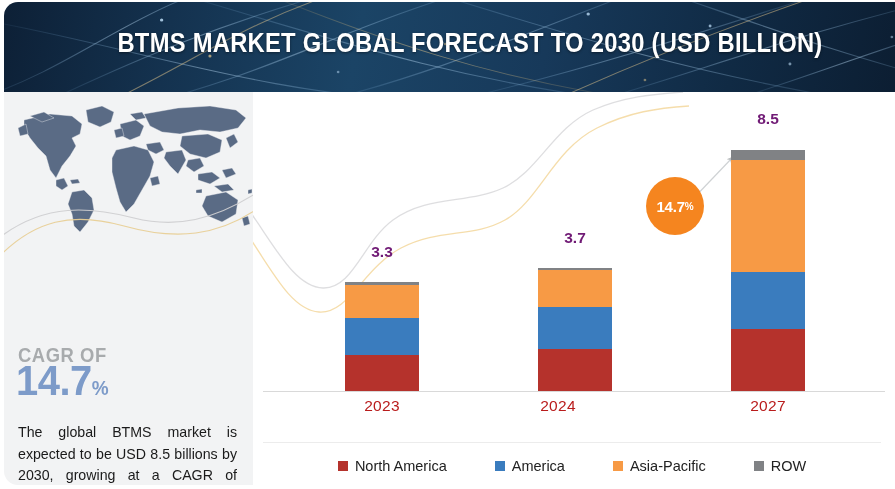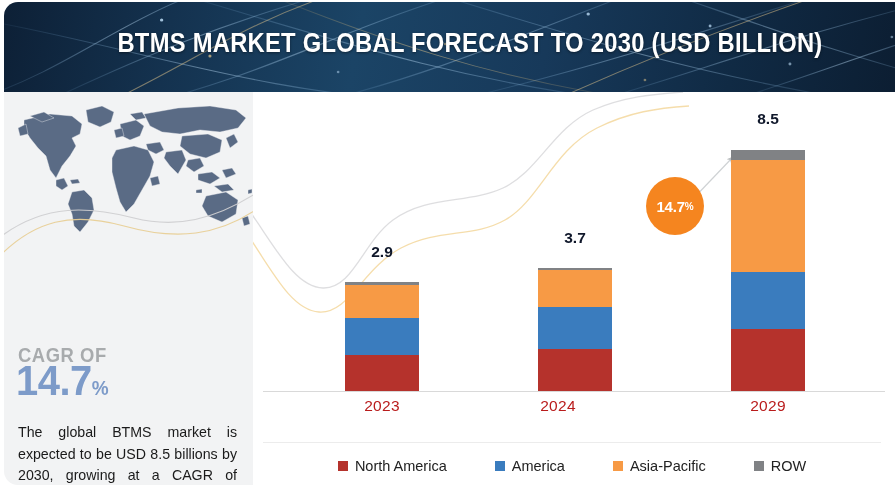--- a/index.html
+++ b/index.html
@@ -174,21 +174,21 @@
   .seg-na  { background: #b5322c; }
   .seg-eu  { background: #3a7cbe; }
   .seg-ap  { background: #f79a45; }
   .seg-row { background: #808285; }
 
   .bar-total {
     position: absolute;
     text-align: center;
     font-size: 15.5px;
     font-weight: 700;
-    color: #0f172a;
+    color: #701a75;
   }
   .cat-label {
     position: absolute;
     top: 305px;
     text-align: center;
     font-size: 15.5px;
     color: #b91c1c;
     letter-spacing: 0.3px;
   }
 
@@ -400,38 +400,38 @@
           <span class="pct">%</span>
         </div>
 
       <div id="bars-layer">
           <div class="bar" style="left: 92px; width: 74px;">
             <div class="seg seg-na" style="height: 36px;"></div>
             <div class="seg seg-eu" style="height: 37px;"></div>
             <div class="seg seg-ap" style="height: 33px;"></div>
             <div class="seg seg-row" style="height: 3px;"></div>
           </div>
-          <div class="bar-total" style="left: 92px; width: 74px; top: 151px;">2.9</div>
+          <div class="bar-total" style="left: 92px; width: 74px; top: 151px;">3.3</div>
           <div class="cat-label" style="left: 92px; width: 74px;">2023</div>
           <div class="bar" style="left: 285px; width: 74px;">
             <div class="seg seg-na" style="height: 42px;"></div>
             <div class="seg seg-eu" style="height: 42px;"></div>
             <div class="seg seg-ap" style="height: 37px;"></div>
             <div class="seg seg-row" style="height: 2px;"></div>
           </div>
           <div class="bar-total" style="left: 285px; width: 74px; top: 137px;">3.7</div>
           <div class="cat-label" style="left: 268px; width: 74px;">2024</div>
           <div class="bar" style="left: 478px; width: 74px;">
             <div class="seg seg-na" style="height: 62px;"></div>
             <div class="seg seg-eu" style="height: 57px;"></div>
             <div class="seg seg-ap" style="height: 112px;"></div>
             <div class="seg seg-row" style="height: 10px;"></div>
           </div>
           <div class="bar-total" style="left: 478px; width: 74px; top: 18px;">8.5</div>
-          <div class="cat-label" style="left: 478px; width: 74px;">2029</div>
+          <div class="cat-label" style="left: 478px; width: 74px;">2027</div>
         </div>
     </div>
 
     <div class="legend-sep"></div>
     <div class="legend" id="legend">
         <div class="legend-item">
           <span class="legend-swatch" style="background: rgb(181, 50, 44);"></span>
           <span>North America</span>
         </div>
         <div class="legend-item">

